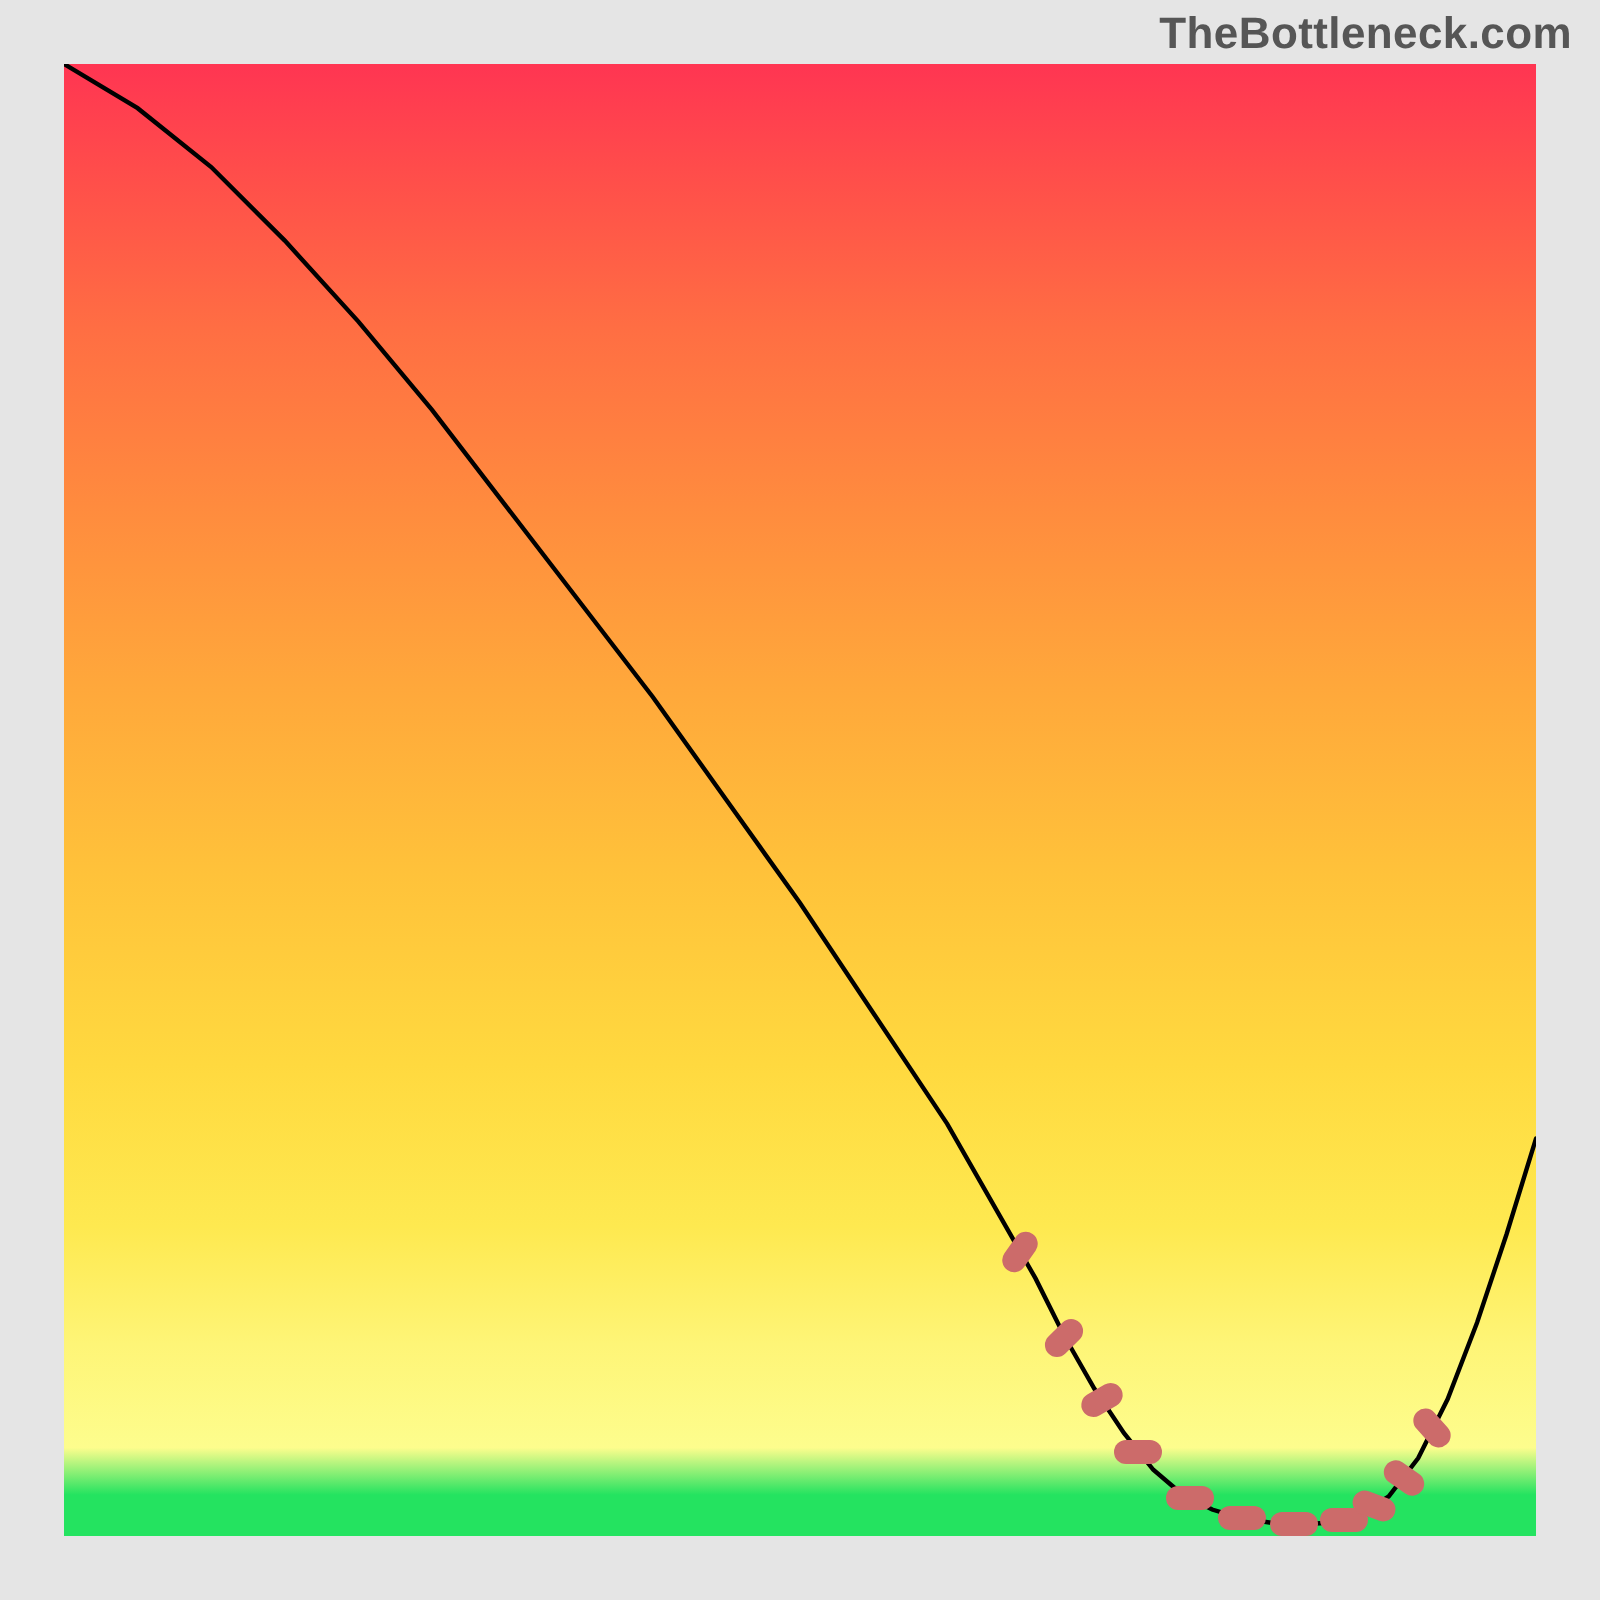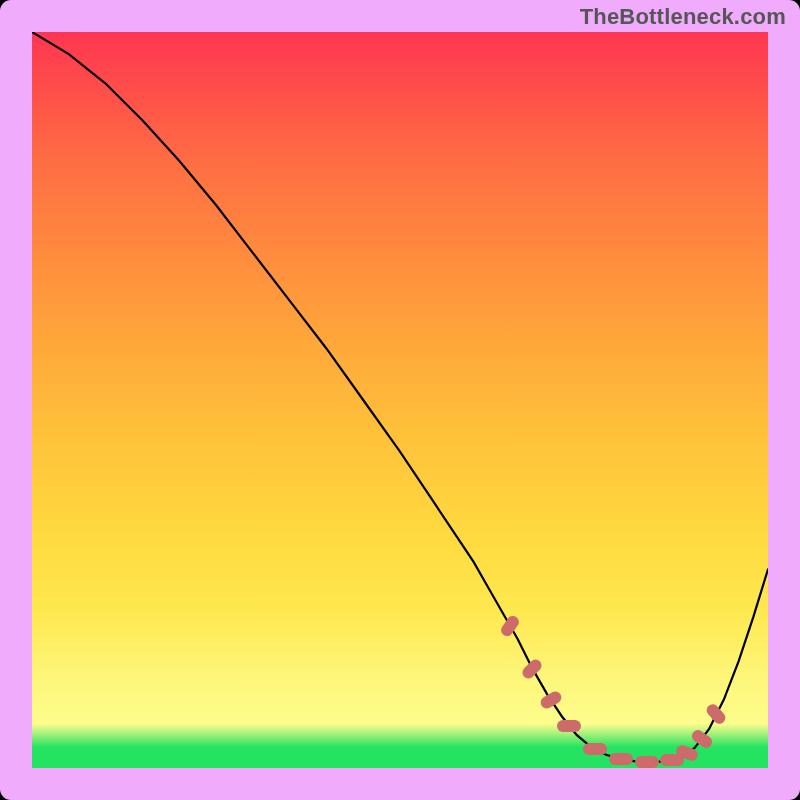--- a/index.html
+++ b/index.html
@@ -1,22 +1,21 @@
 <!DOCTYPE html>
 <html><head>
 <meta charset="utf-8">
 <style>
   * { margin: 0; padding: 0; box-sizing: border-box; }
   html, body { width: 800px; height: 800px; background: #000; overflow: hidden; }
   .frame {
     position: relative;
     width: 800px;
     height: 800px;
-    background: #f0abfc;
-    border-radius: 11px;
+    background: #e5e5e5;
   }
   .watermark {
     position: absolute;
     top: 4px;
     right: 14px;
     font-family: Arial, Helvetica, sans-serif;
     font-size: 22px;
     font-weight: bold;
     color: #565656;
     letter-spacing: 0.2px;

